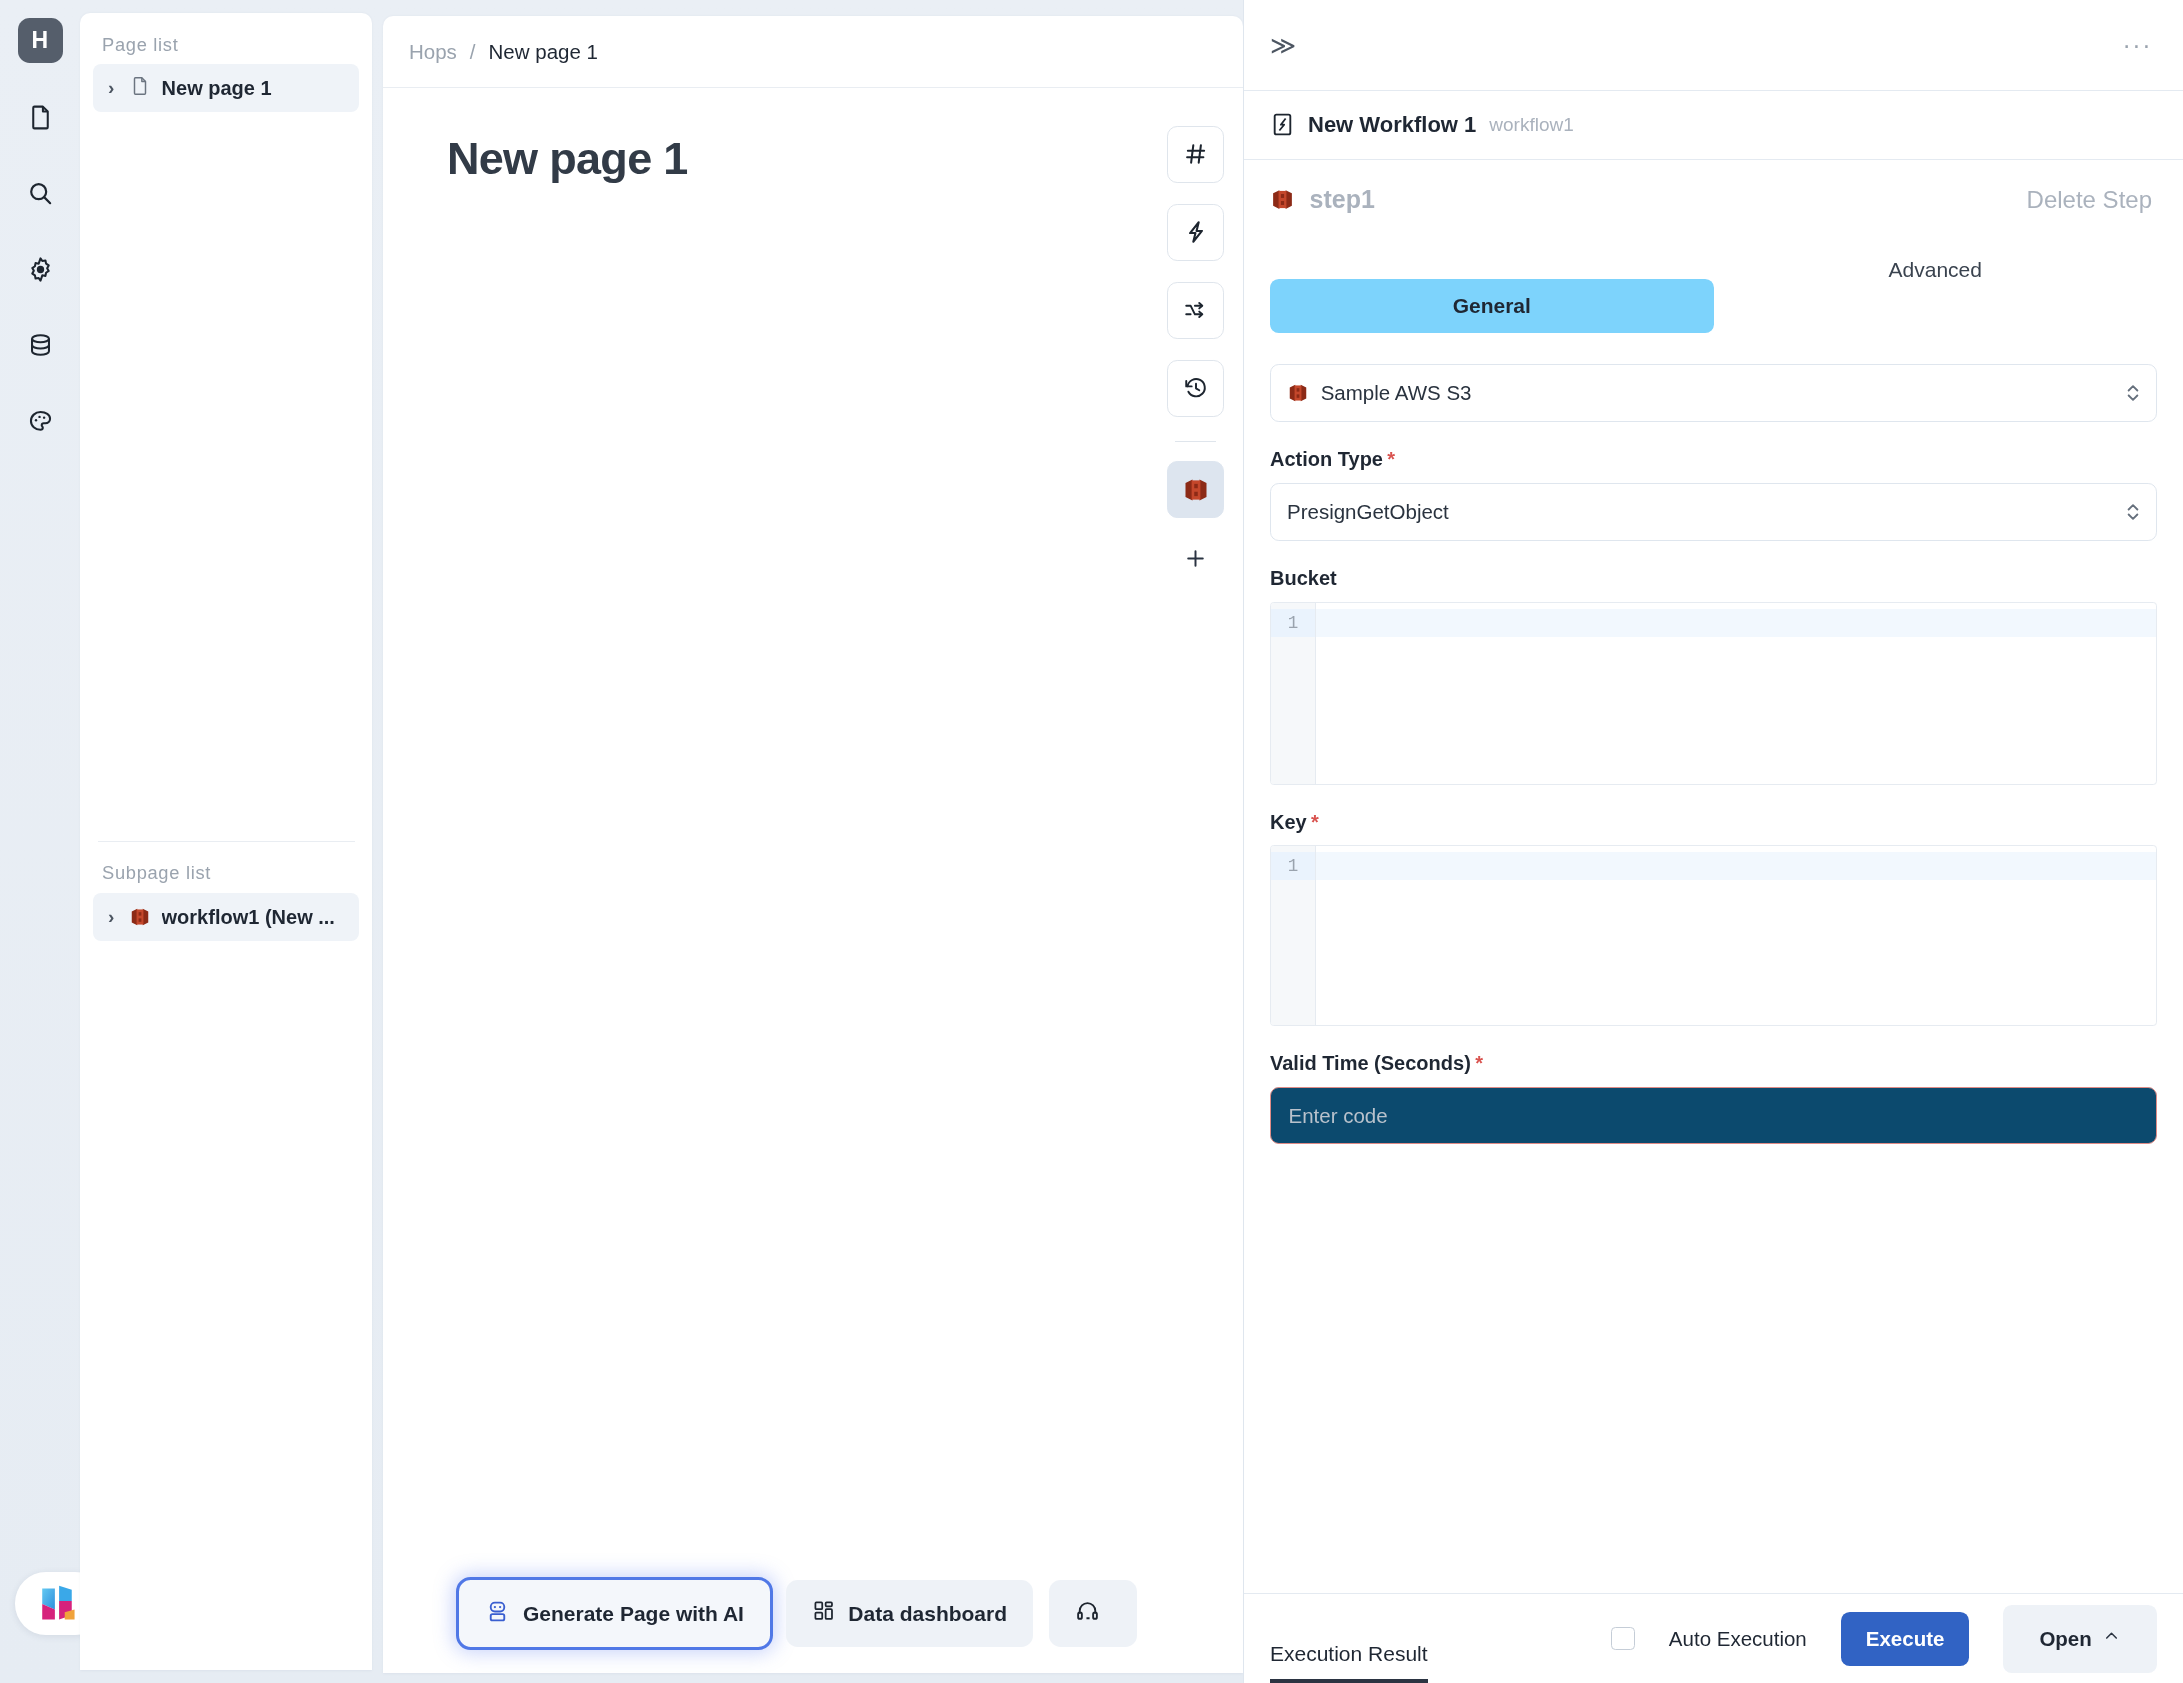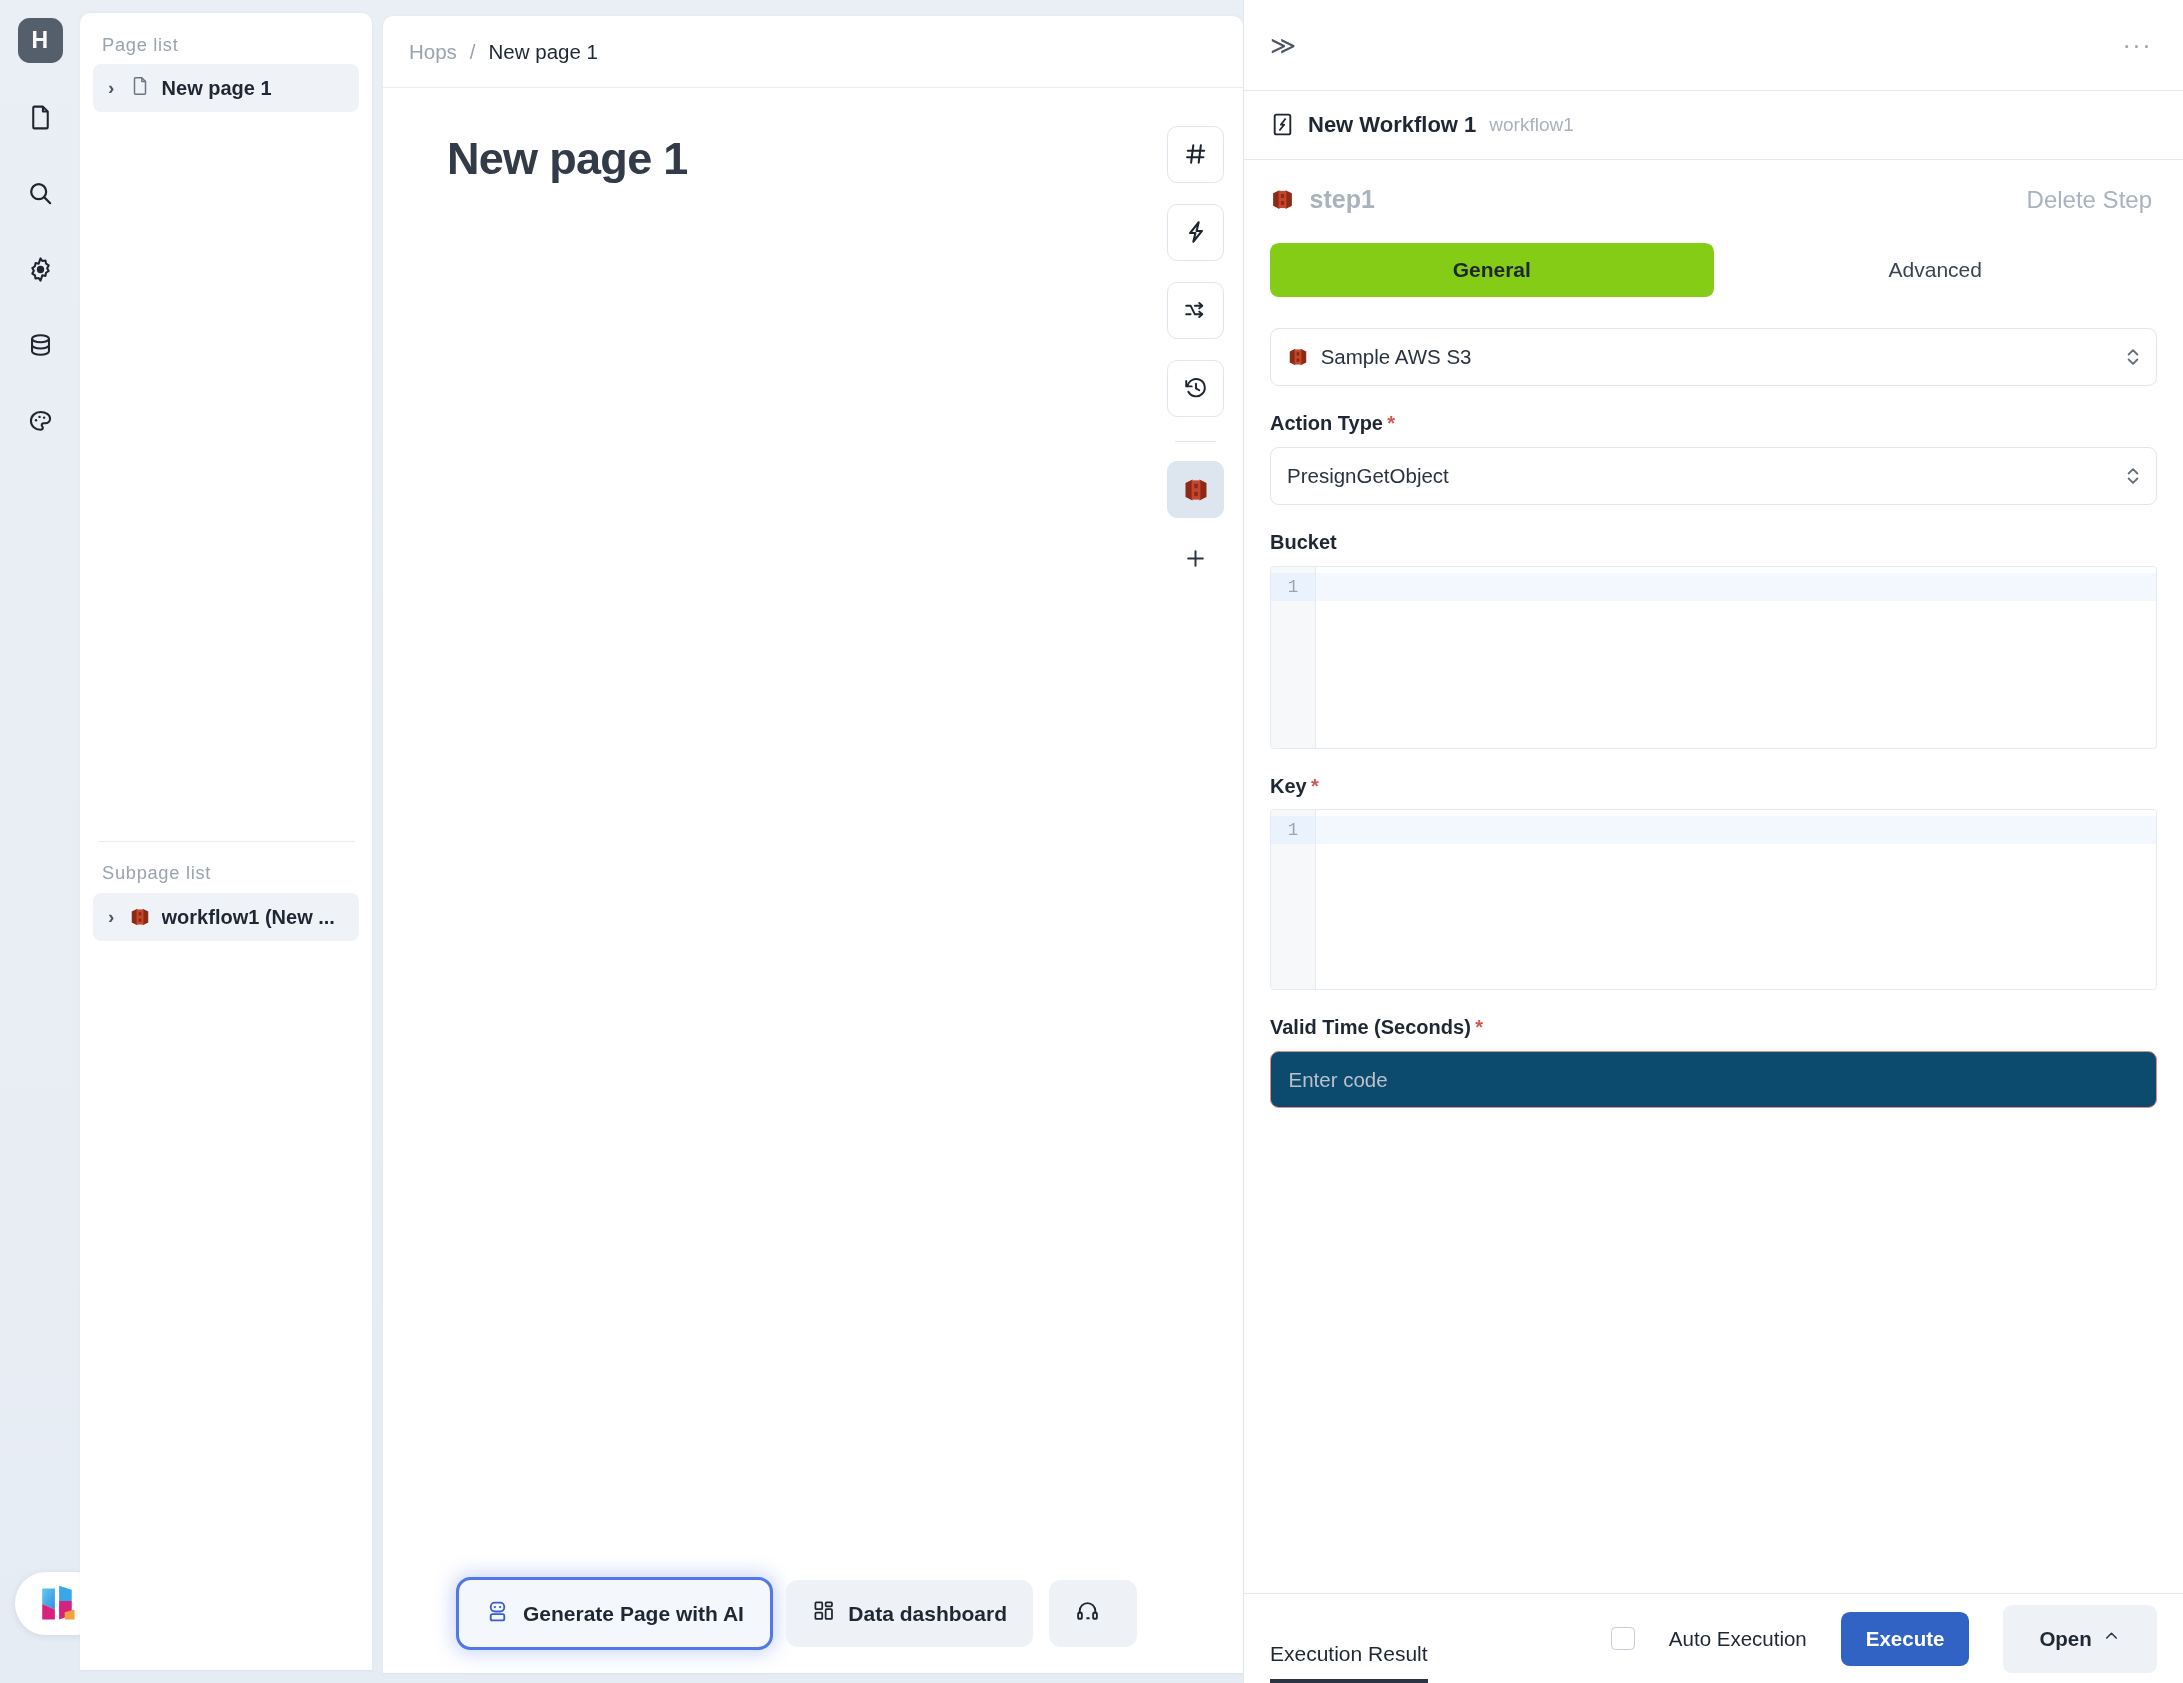--- a/index.html
+++ b/index.html
@@ -172,21 +172,21 @@
   .rp-body { flex: 1 1 auto; overflow: hidden; padding: 0 26px; }
 
   .tabs {
     display: flex; margin-top: 4.4px; margin-bottom: 31px;
   }
   .tab {
     flex: 1 1 0; height: 54px; border-radius: 8.8px;
     display: flex; align-items: center; justify-content: center;
     font-size: 21px; color: #3a434f; cursor: pointer;
   }
-  .tab.active { background: #84cc16; font-weight: 700; color: #1f2733; }
+  .tab.active { background: #7dd3fc; font-weight: 700; color: #1f2733; margin-top: 36px; }
 
   .select-box {
     height: 58px; border: 0.7px solid #dfe6ee; border-radius: 8.8px;
     display: flex; align-items: center; gap: 11.7px;
     padding: 0 16px 0 16px; position: relative; cursor: pointer;
     background: #fff;
   }
   .select-box .val { font-size: 20.5px; color: #2a333f; }
   .stepper {
     position: absolute; right: 14.6px; top: 50%; transform: translateY(-50%);

